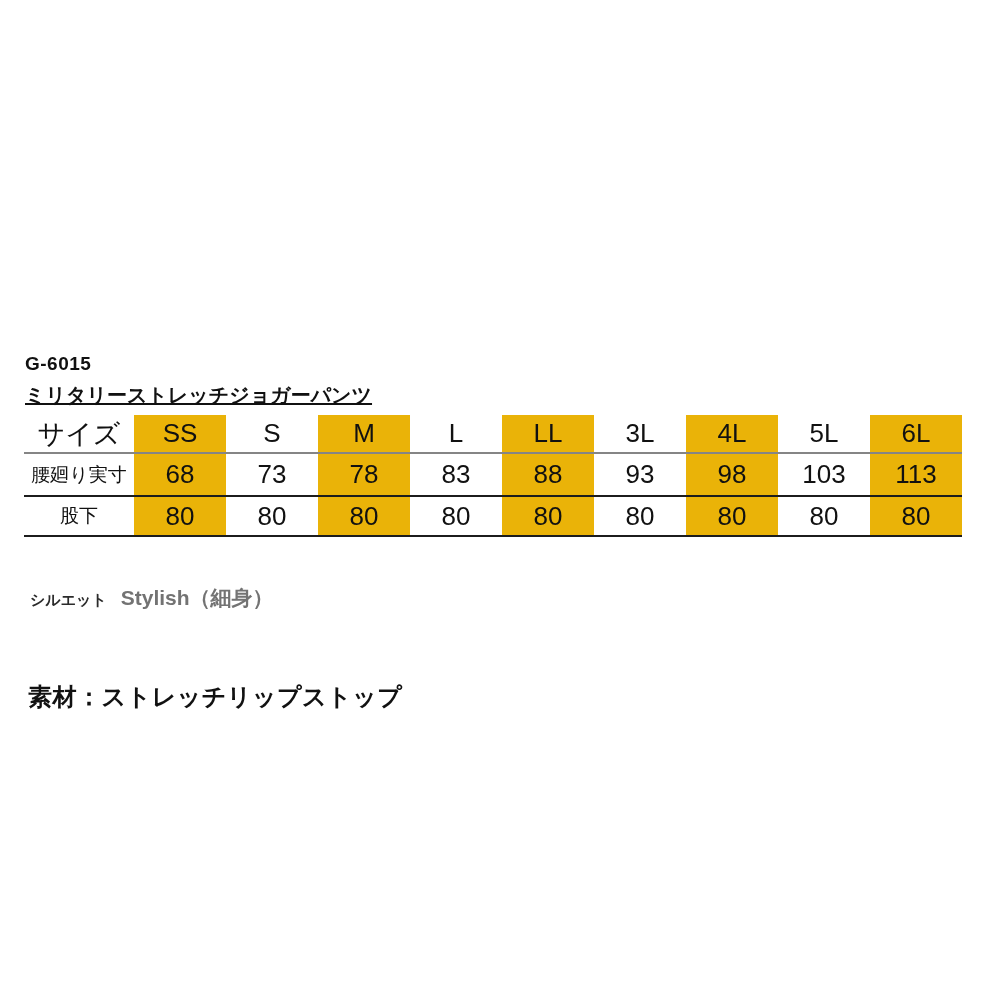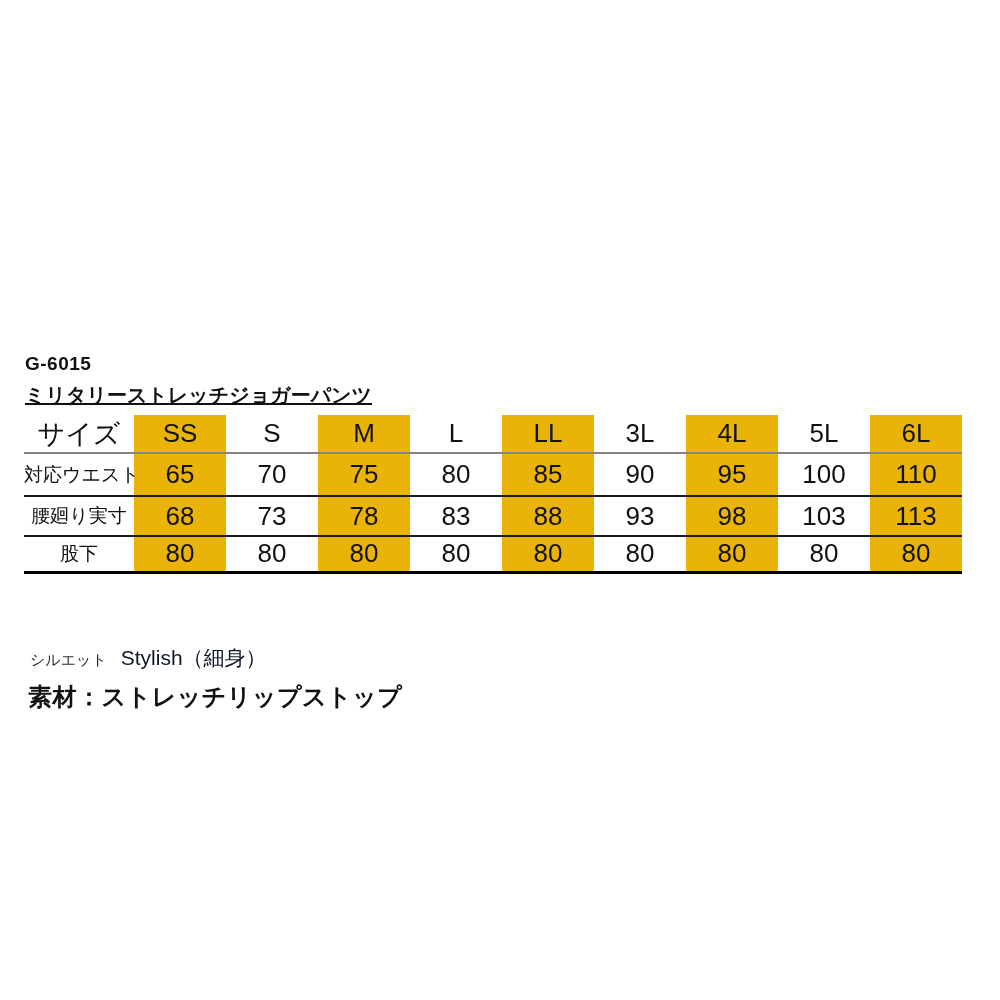--- a/index.html
+++ b/index.html
@@ -47,26 +47,26 @@
   .size-table tbody tr:nth-child(3) th,
   .size-table tbody tr:nth-child(3) td { border-bottom: 3px solid #000000; }
 
   .size-table td { font-size: 26px; }
   .size-table tbody th.row-label { font-size: 19px; }
   .size-table tbody th.row-label.short { font-size: 19px; }
 
   .size-table .shade { background: #eab308; }
 
   .silhouette-line {
-    position: absolute; left: 30px; top: 596px;
+    position: absolute; left: 30px; top: 584px;
     display: flex; align-items: baseline; gap: 14px;
-    font-weight: 400;
+    font-weight: 700;
   }
   .silhouette-label { font-size: 15px; color: #2b2b2b; }
-  .silhouette-value { font-size: 21px; color: #0f172a; margin-top: 48px; }
+  .silhouette-value { font-size: 21px; color: #737373; }
 
   .material-line {
     position: absolute; left: 28px; top: 657px;
     font-size: 24px; font-weight: 700; letter-spacing: 0.5px; margin-top: 24px;
   }
   .blend-line {
     position: absolute; left: 28px; top: 712px;
     font-size: 24px; font-weight: 700; letter-spacing: 0.5px;
   }
 </style>
@@ -100,32 +100,20 @@
         <th>L</th>
         <th class="shade">LL</th>
         <th>3L</th>
         <th class="shade">4L</th>
         <th>5L</th>
         <th class="shade">6L</th>
       </tr>
     </thead>
     <tbody>
       <tr>
-        <th class="row-label">対応ウエスト</th>
-        <td class="shade">65</td>
-        <td>70</td>
-        <td class="shade">75</td>
-        <td>80</td>
-        <td class="shade">85</td>
-        <td>90</td>
-        <td class="shade">95</td>
-        <td>100</td>
-        <td class="shade">110</td>
-      </tr>
-      <tr>
         <th class="row-label">腰廻り実寸</th>
         <td class="shade">68</td>
         <td>73</td>
         <td class="shade">78</td>
         <td>83</td>
         <td class="shade">88</td>
         <td>93</td>
         <td class="shade">98</td>
         <td>103</td>
         <td class="shade">113</td>

